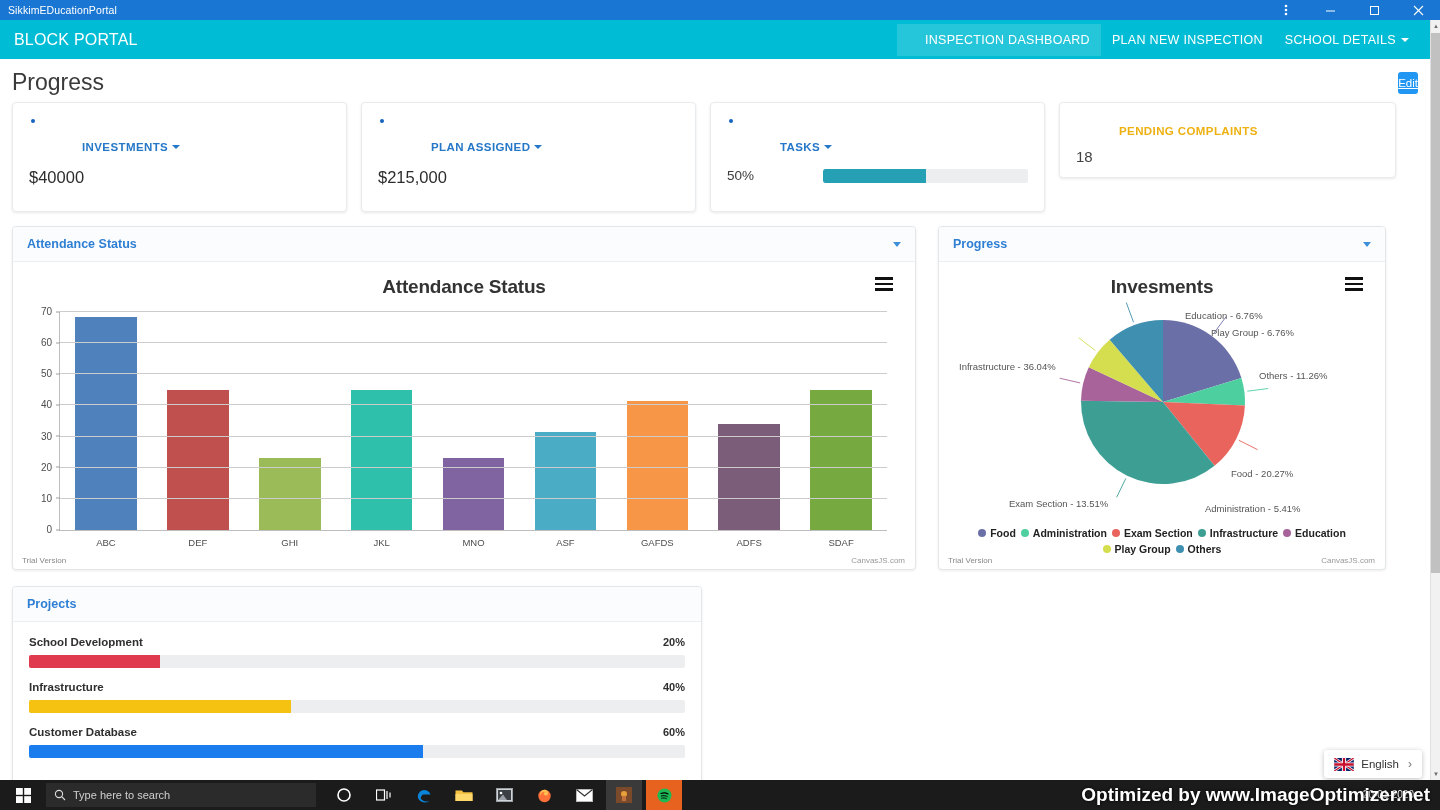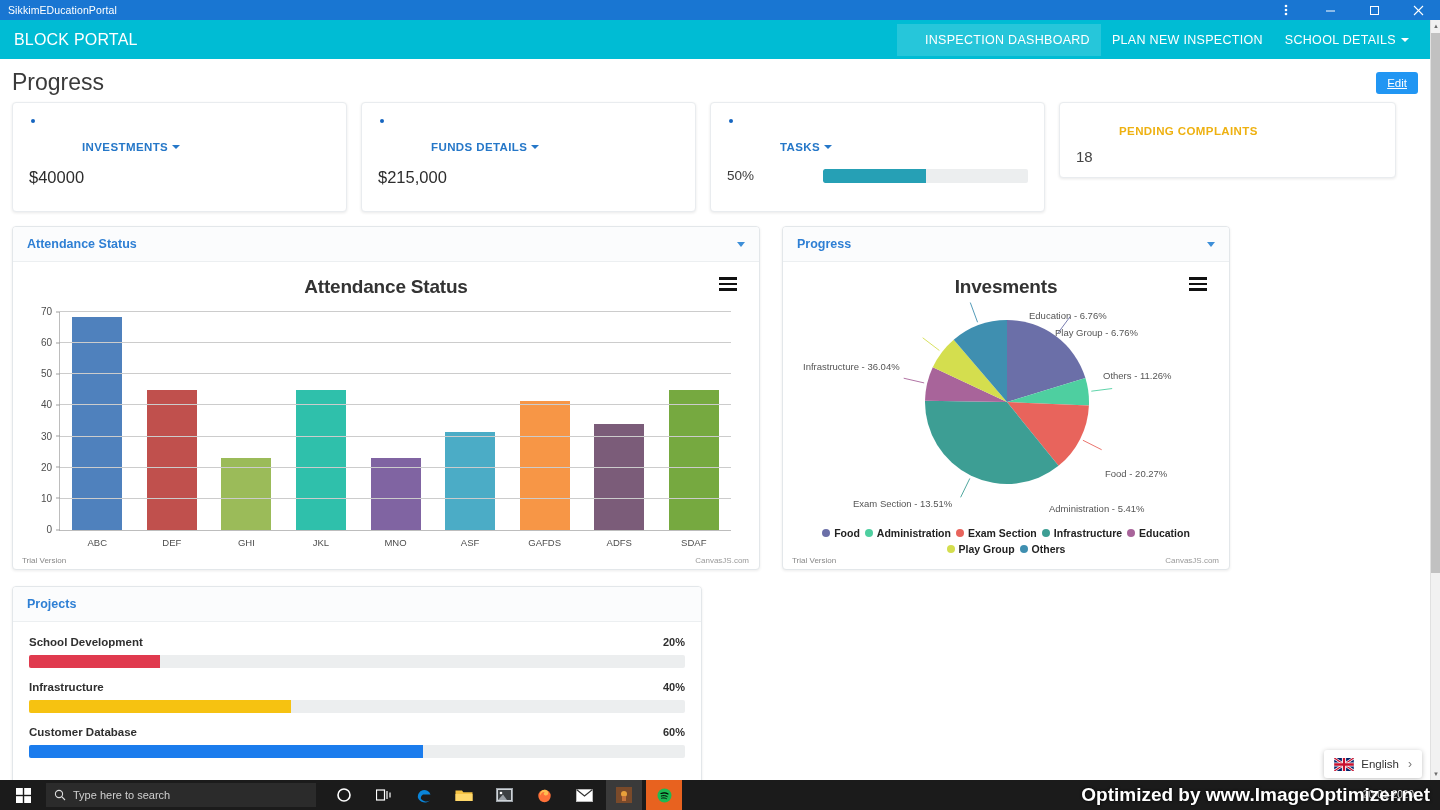--- a/index.html
+++ b/index.html
@@ -53,21 +53,21 @@
   .page {
     position: absolute; top: 59px; left: 0; width: 1430px; height: 721px;
     background: #ffffff; overflow: hidden;
   }
   .page-head {
     display: flex; align-items: center; padding: 10px 12px 6px 12px;
   }
   .page-title { font-size: 23px; color: #3a3a3a; font-weight: 400; }
   .edit-btn {
     margin-left: auto; background: #2196f3; color: #fff; border: none;
-    font-size: 11.5px; padding: 5px 11px; border-radius: 3px; cursor: pointer;
+    font-size: 11.5px; padding: 5px 0; border-radius: 3px; cursor: pointer;
     font-family: "Liberation Sans", sans-serif;
     text-decoration: underline;
   }
 
   
   .kpi-row { display: flex; padding: 0 12px; gap: 14px; }
   .kpi-card {
     background: #ffffff; border: 1px solid #e9ecef; border-radius: 4px;
     box-shadow: 0 1px 3px rgba(0,0,0,.09);
     height: 110px; padding: 16px 16px 0 16px; position: relative;
@@ -107,21 +107,21 @@
   .panel-head {
     height: 35px; background: #fbfcfd; border-bottom: 1px solid #eceff1;
     display: flex; align-items: center; padding: 0 14px;
   }
   .panel-title { color: #2e7fd4; font-size: 12.5px; font-weight: bold; }
   .panel-caret {
     margin-left: auto; width: 0; height: 0;
     border-left: 4px solid transparent; border-right: 4px solid transparent;
     border-top: 5px solid #3d8fd8; cursor: pointer;
   }
-  .panel.attendance { width: 748px; height: 344px; }
+  .panel.attendance { width: 904px; height: 344px; }
   .panel.progress   { width: 448px; height: 344px; }
   .panel-body { position: relative; width: 100%; height: calc(100% - 35px); }
 
   .chart-title {
     text-align: center; font-size: 19px; font-weight: bold; color: #333;
     padding-top: 14px; letter-spacing: -.2px;
   }
   .hamburger {
     position: absolute; right: 22px; top: 15px; width: 18px; cursor: pointer;
   }
@@ -285,21 +285,21 @@
     <div class="kpi-row">
 
       <div class="kpi-card c1">
         <div class="kpi-dot"></div>
         <span class="kpi-label">INVESTMENTS</span><i class="caret-blue"></i>
         <div class="kpi-value">$40000</div>
       </div>
 
       <div class="kpi-card c2">
         <div class="kpi-dot"></div>
-        <span class="kpi-label">FUNDS DETAILS</span><i class="caret-blue"></i>
+        <span class="kpi-label">PLAN ASSIGNED</span><i class="caret-blue"></i>
         <div class="kpi-value">$215,000</div>
       </div>
 
       <div class="kpi-card c3">
         <div class="kpi-dot"></div>
         <span class="kpi-label">TASKS</span><i class="caret-blue"></i>
         <div class="kpi-progress-row">
           <div class="kpi-pct">50%</div>
           <div class="kpi-bar-track">
             <div class="kpi-bar-fill" id="tasks-fill" style="width: 50%;"></div>
@@ -423,21 +423,21 @@
                 <path d="M224,100 L142.00801142363986,98.853784795936 A82,82 0 0 1 149.7643087674137,65.17095827875663 Z" fill="#a8649a"></path>
                 <line x1="141.167779521605" y1="80.92584862651647" x2="120.70334857988391" y2="76.21341122836172" stroke="#a8649a" stroke-width="0.9"></line>
                 <path d="M224,100 L149.7643087674137,65.17095827875663 A82,82 0 0 1 170.71050156088896,37.676414126688904 Z" fill="#d4de4e"></path>
                 <line x1="156.3858957621781" y1="48.489487401920044" x2="139.6812347151868" y2="35.763360760041465" stroke="#d4de4e" stroke-width="0.9"></line>
                 <path d="M224,100 L170.71050156088896,37.676414126688904 A82,82 0 0 1 223.99999999999997,18 Z" fill="#3f8fb0"></path>
                 <line x1="194.55781895326737" y1="20.261941488324297" x2="187.28386834172167" y2="0.5619505619102938" stroke="#3f8fb0" stroke-width="0.9"></line>
               </svg>
             <div class="pie-lbl" style="left:246px;top:8px;">Education - 6.76%</div>
             <div class="pie-lbl" style="left:272px;top:25px;">Play Group - 6.76%</div>
             <div class="pie-lbl" style="left:320px;top:68px;">Others - 11.26%</div>
-            <div class="pie-lbl" style="left:322px;top:166px;">Food - 20.27%</div>
+            <div class="pie-lbl" style="left:292px;top:166px;">Food - 20.27%</div>
             <div class="pie-lbl" style="left:266px;top:201px;">Administration - 5.41%</div>
             <div class="pie-lbl" style="left:70px;top:196px;">Exam Section - 13.51%</div>
             <div class="pie-lbl" style="left:20px;top:59px;">Infrastructure - 36.04%</div>
           </div>
           <div class="pie-legend" id="pie-legend">
               <div class="leg-item">
                 <span class="leg-dot" style="background: rgb(107, 111, 168);"></span>
                 <span>Food</span>
               </div>
               <div class="leg-item">

